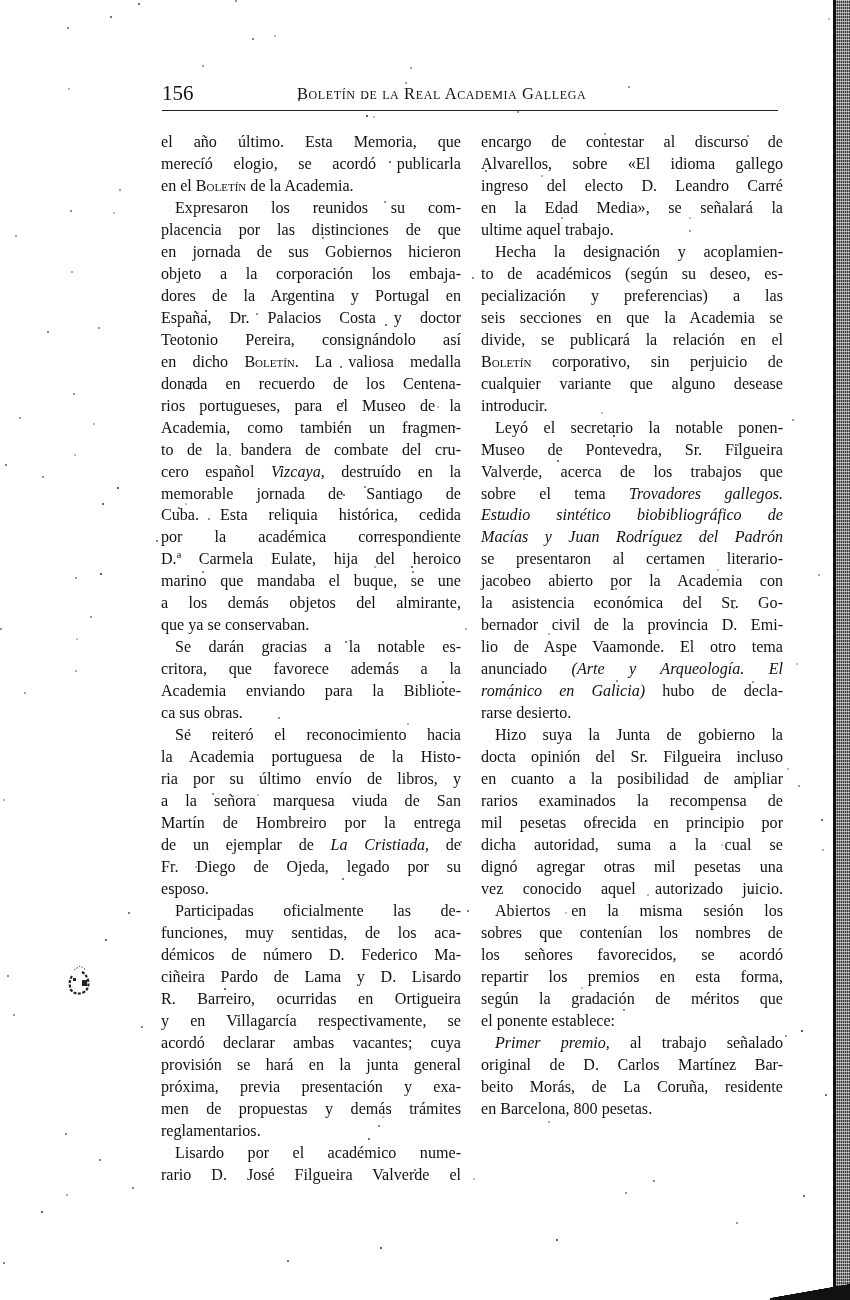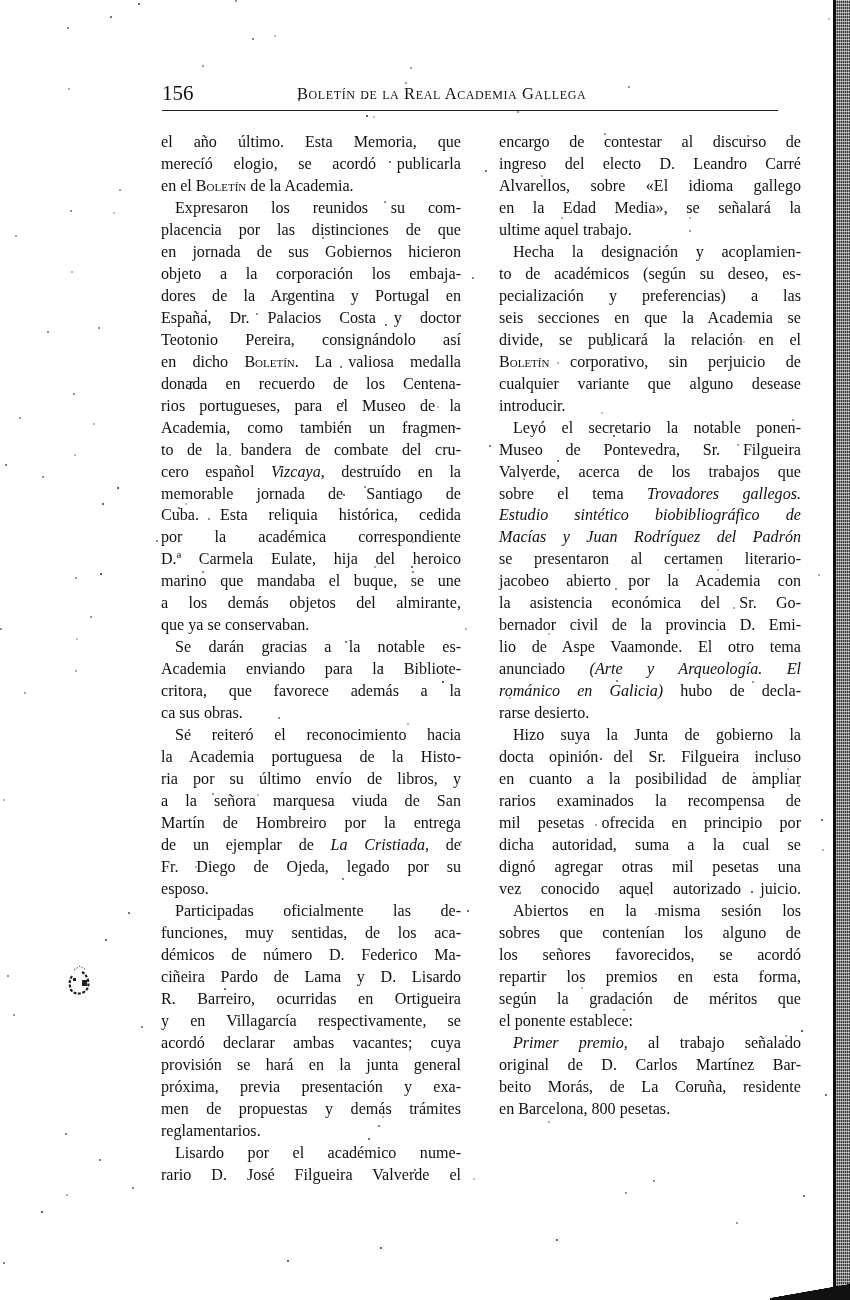--- a/index.html
+++ b/index.html
@@ -23,21 +23,21 @@
   .header-rule {
     position: absolute; left: 162px; top: 110px; width: 616px; height: 0;
     border-top: 1.3px solid #222;
   }
   .column {
     position: absolute; top: 131px; width: 300px;
     font-family: "Liberation Serif", serif; font-size: 16.1px;
     line-height: 21.98px;
   }
   .col-left { left: 161px; }
-  .col-right { left: 499px; width: 302px; }
+  .col-right { left: 481px; width: 302px; }
   .line {
     display: block; white-space: nowrap; text-align: justify;
     text-align-last: justify; height: 21.98px; overflow: visible;
   }
   .line.last { text-align-last: left; }
   .line.indent { padding-left: 14px; }
   .sc { font-variant: small-caps; }
   .it { font-style: italic; }
   .binding {
     position: absolute; right: 0; top: 0; width: 16px; height: 1300px;
@@ -85,22 +85,22 @@
     <span class="line"><span>to de la bandera de combate del cru-</span></span>
     <span class="line"><span>cero español </span><span class="it">Vizcaya,</span><span> destruído en la</span></span>
     <span class="line"><span>memorable jornada de Santiago de</span></span>
     <span class="line"><span>Cuba. Esta reliquia histórica, cedida</span></span>
     <span class="line"><span>por la académica correspondiente</span></span>
     <span class="line"><span>D.ª Carmela Eulate, hija del heroico</span></span>
     <span class="line"><span>marino que mandaba el buque, se une</span></span>
     <span class="line"><span>a los demás objetos del almirante,</span></span>
     <span class="line last"><span>que ya se conservaban.</span></span>
     <span class="line indent"><span>Se darán gracias a la notable es-</span></span>
+    <span class="line"><span>critora, que favorece además a la</span></span>
     <span class="line"><span>Academia enviando para la Bibliote-</span></span>
-    <span class="line"><span>critora, que favorece además a la</span></span>
     <span class="line last"><span>ca sus obras.</span></span>
     <span class="line indent"><span>Se reiteró el reconocimiento hacia</span></span>
     <span class="line"><span>la Academia portuguesa de la Histo-</span></span>
     <span class="line"><span>ria por su último envío de libros, y</span></span>
     <span class="line"><span>a la señora marquesa viuda de San</span></span>
     <span class="line"><span>Martín de Hombreiro por la entrega</span></span>
     <span class="line"><span>de un ejemplar de </span><span class="it">La Cristiada,</span><span> de</span></span>
     <span class="line"><span>Fr. Diego de Ojeda, legado por su</span></span>
     <span class="line last"><span>esposo.</span></span>
     <span class="line indent"><span>Participadas oficialmente las de-</span></span>
@@ -112,22 +112,22 @@
     <span class="line"><span>acordó declarar ambas vacantes; cuya</span></span>
     <span class="line"><span>provisión se hará en la junta general</span></span>
     <span class="line"><span>próxima, previa presentación y exa-</span></span>
     <span class="line"><span>men de propuestas y demás trámites</span></span>
     <span class="line last"><span>reglamentarios.</span></span>
     <span class="line indent"><span>Lisardo por el académico nume-</span></span>
     <span class="line"><span>rario D. José Filgueira Valverde el</span></span>
   </div>
 <div class="column col-right" id="col-right">
     <span class="line"><span>encargo de contestar al discurso de</span></span>
+    <span class="line"><span>Alvarellos, sobre «El idioma gallego</span></span>
     <span class="line"><span>ingreso del electo D. Leandro Carré</span></span>
-    <span class="line"><span>Alvarellos, sobre «El idioma gallego</span></span>
     <span class="line"><span>en la Edad Media», se señalará la</span></span>
     <span class="line last"><span>ultime aquel trabajo.</span></span>
     <span class="line indent"><span>Hecha la designación y acoplamien-</span></span>
     <span class="line"><span>to de académicos (según su deseo, es-</span></span>
     <span class="line"><span>pecialización y preferencias) a las</span></span>
     <span class="line"><span>seis secciones en que la Academia se</span></span>
     <span class="line"><span>divide, se publicará la relación en el</span></span>
     <span class="line"><span class="sc">Boletín</span><span> corporativo, sin perjuicio de</span></span>
     <span class="line"><span>cualquier variante que alguno desease</span></span>
     <span class="line last"><span>introducir.</span></span>
@@ -147,21 +147,21 @@
     <span class="line last"><span>rarse desierto.</span></span>
     <span class="line indent"><span>Hizo suya la Junta de gobierno la</span></span>
     <span class="line"><span>docta opinión del Sr. Filgueira incluso</span></span>
     <span class="line"><span>en cuanto a la posibilidad de ampliar</span></span>
     <span class="line"><span>rarios examinados la recompensa de</span></span>
     <span class="line"><span>mil pesetas ofrecida en principio por</span></span>
     <span class="line"><span>dicha autoridad, suma a la cual se</span></span>
     <span class="line"><span>dignó agregar otras mil pesetas una</span></span>
     <span class="line"><span>vez conocido aquel autorizado juicio.</span></span>
     <span class="line indent"><span>Abiertos en la misma sesión los</span></span>
-    <span class="line"><span>sobres que contenían los alguno de</span></span>
+    <span class="line"><span>sobres que contenían los nombres de</span></span>
     <span class="line"><span>los señores favorecidos, se acordó</span></span>
     <span class="line"><span>repartir los premios en esta forma,</span></span>
     <span class="line"><span>según la gradación de méritos que</span></span>
     <span class="line last"><span>el ponente establece:</span></span>
     <span class="line indent"><span class="it">Primer premio,</span><span> al trabajo señalado</span></span>
     <span class="line"><span>original de D. Carlos Martínez Bar-</span></span>
     <span class="line"><span>beito Morás, de La Coruña, residente</span></span>
     <span class="line last"><span>en Barcelona, 800 pesetas.</span></span>
   </div>
 

